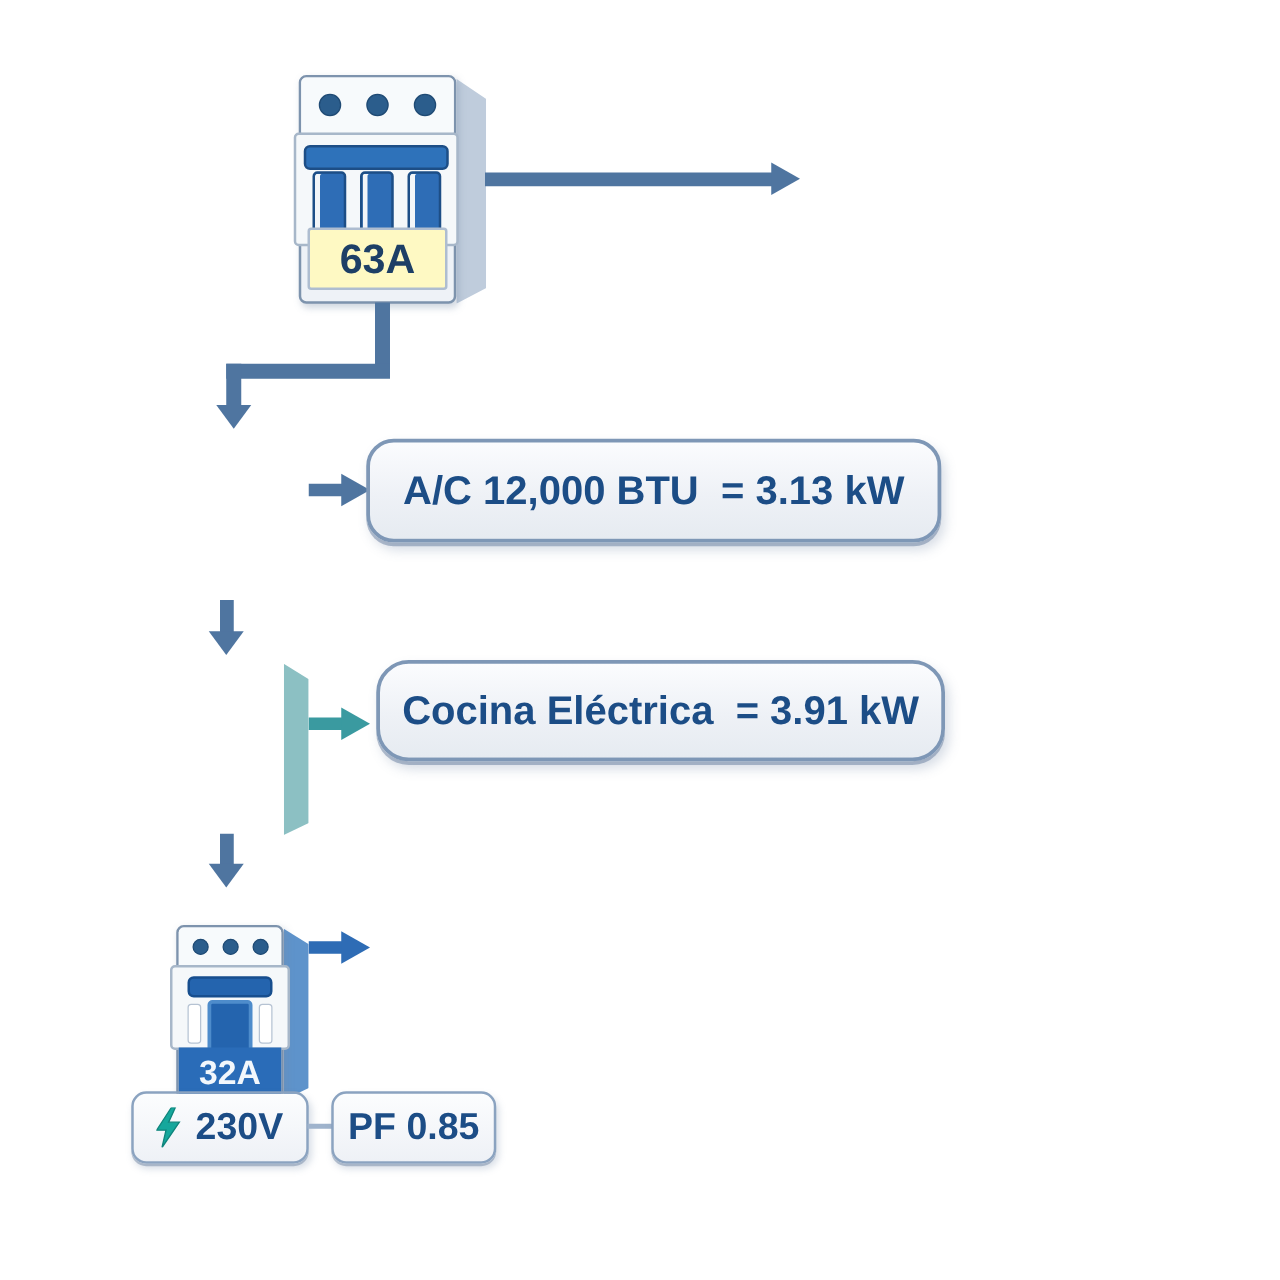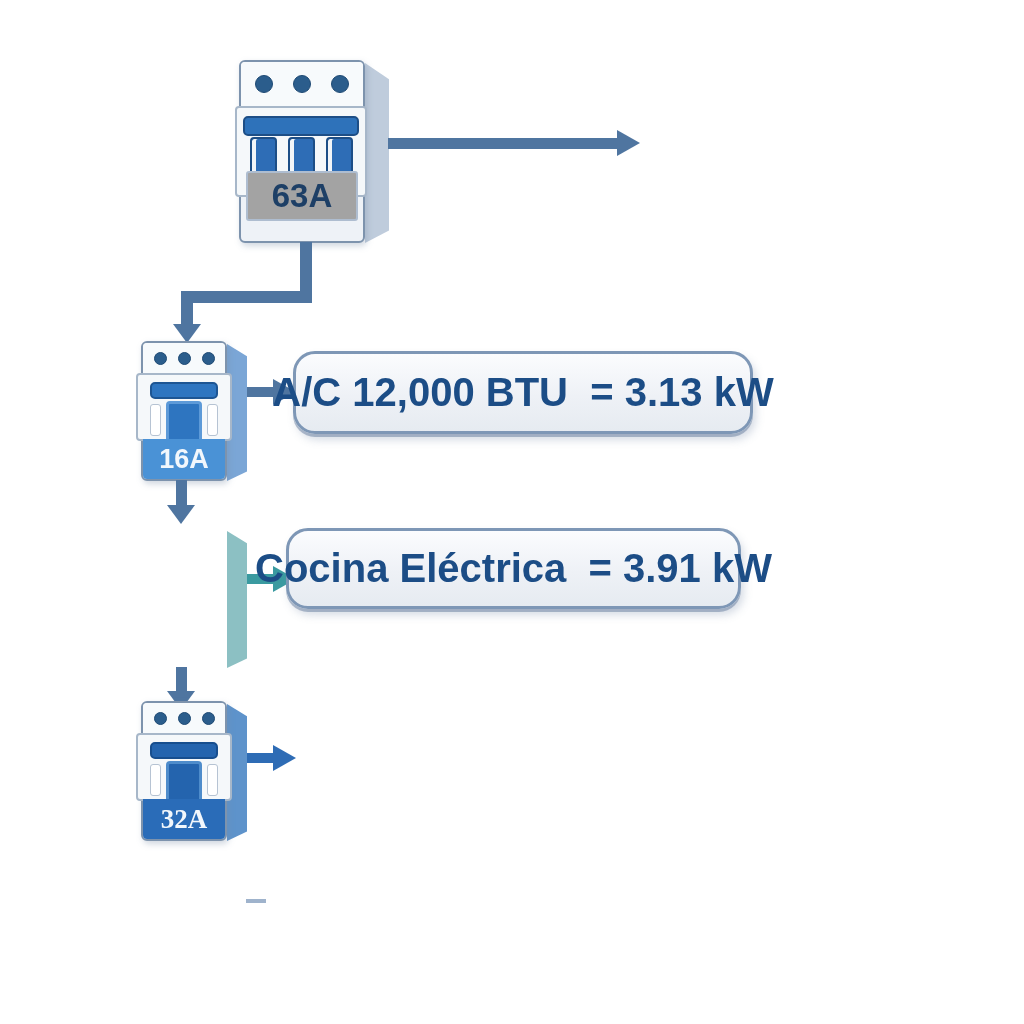--- a/index.html
+++ b/index.html
@@ -10,21 +10,21 @@
   
   .pill{
     position:absolute;box-sizing:border-box;
     background:linear-gradient(180deg,#fbfcfe 0%,#eef1f6 55%,#e6ebf1 100%);
     border:3px solid #7e97b6;border-radius:22px;
     box-shadow:0 3px 0 rgba(90,115,150,.45), 3px 6px 9px rgba(120,140,170,.30);
     display:flex;align-items:center;justify-content:center;
     color:#1c4d86;white-space:pre;
   }
   .pill.total{border-radius:26px;font-size:37px;}
-  .pill.load{font-size:40px;}
+  .pill.load{font-size:32px;}
   
   .badge{
     position:absolute;box-sizing:border-box;
     background:linear-gradient(180deg,#fcfdfe,#eef1f6);
     border:2.5px solid #8ba3c0;border-radius:12px;
     box-shadow:0 2px 0 rgba(90,115,150,.4), 2px 4px 6px rgba(120,140,170,.28);
     display:flex;align-items:center;justify-content:center;gap:9px;
     color:#1c4d86;font-size:30px;white-space:pre;
   }
   
@@ -51,21 +51,21 @@
   .band{position:absolute;left:0;right:0;bottom:0;display:flex;align-items:center;justify-content:center;border-radius:0 0 4px 4px;}
   
   .bk-main .front{left:0;top:0;width:126px;height:183px;}
   .bk-main .side{left:126px;top:3px;width:24px;height:180px;background:#bfccdc;}
   .bk-main .dots{height:44px;gap:20px;}
   .bk-main .dots i{width:16px;height:16px;}
   .bk-main .recess{left:-6px;top:44px;width:132px;height:91px;}
   .bk-main .bar{margin:8px auto 0;width:112px;height:16px;background:#2e72ba;border:2px solid #1d4e86;}
   .levers{display:flex;justify-content:center;gap:11px;margin-top:1px;}
   .levers b{display:block;width:23px;height:48px;background:#2e6db6;border:2.5px solid #1d4e86;border-radius:4px;box-shadow:4px 0 0 #f2f5f8 inset;}
-  .bk-main .band{height:46px;left:5px;right:5px;bottom:20px;background:#a3a3a3;border:2px solid #aebdd0;border-radius:3px;color:#1d3f66;font-size:33px;}
+  .bk-main .band{height:46px;left:5px;right:5px;bottom:9px;background:#fef9c3;border:2px solid #aebdd0;border-radius:3px;color:#1d3f66;font-size:33px;}
   
   .bk-sm .front{left:0;top:0;width:86px;height:140px;}
   .bk-sm .side{left:86px;top:3px;width:20px;height:137px;}
   .bk-sm .dots{height:30px;gap:11px;}
   .bk-sm .dots i{width:11px;height:11px;}
   .bk-sm .recess{left:-7px;top:30px;width:96px;height:68px;}
   .bk-sm .bar{margin:7px auto 0;width:64px;height:13px;}
   .lever-row{display:flex;justify-content:center;align-items:flex-start;gap:5px;margin-top:2px;}
   .lever-row .tab{display:block;width:9px;height:30px;margin-top:3px;background:#ffffff;border:1.5px solid #b6c3d3;border-radius:3px;}
   .lever-row .lever{display:block;width:30px;height:37px;border-radius:4px;}
@@ -112,65 +112,46 @@
 
   <div class="line" style="left:388px;top:138px;width:231px;height:11px;"></div>
   <div class="tri-r" style="left:617px;top:130px;"></div>
 
 
   <div class="line" style="left:300px;top:242px;width:12px;height:56px;"></div>
   <div class="line" style="left:181px;top:291px;width:131px;height:12px;"></div>
   <div class="line" style="left:181px;top:291px;width:12px;height:35px;"></div>
   <div class="tri-d" style="left:173px;top:324px;"></div>
 
-  <div class="breaker bk-sm b-blue" style="left:141px;top:341px;width:108px;height:142px;">
-    <div class="side"></div>
-    <div class="front">
-      <div class="dots">
-          <i></i>
-          <i></i>
-          <i></i>
-        </div>
-      <div class="recess">
-        <div class="bar"></div>
-        <div class="lever-row">
-          <span class="tab"></span>
-            <span class="lever"></span>
-            <span class="tab"></span>
-        </div>
-      </div>
-      <div class="band">16A</div>
-    </div>
-  </div>
 
   <div class="line" style="left:247px;top:387px;width:30px;height:10px;"></div>
   <div class="tri-r" style="left:273px;top:379px;"></div>
 
   <div class="pill load" style="left:293px;top:351px;width:460px;height:83px;">
     <span>A/C 12,000 BTU  = 3.13 kW</span>
   </div>
 
   <div class="line" style="left:176px;top:480px;width:11px;height:28px;"></div>
   <div class="tri-d" style="left:167px;top:505px;"></div>
 
   <div class="breaker bk-sm b-teal" style="left:141px;top:528px;width:108px;height:142px;">
     <div class="side"></div>
   </div>
 
   <div class="line teal" style="left:247px;top:574px;width:30px;height:10px;"></div>
   <div class="tri-r teal" style="left:273px;top:566px;"></div>
 
-  <div class="pill load" style="left:286px;top:528px;width:455px;height:81px;">
+  <div class="pill load" style="left:301px;top:528px;width:455px;height:81px;border-radius:26px;">
     <span>Cocina Eléctrica  = 3.91 kW</span>
   </div>
 
   <div class="line" style="left:176px;top:667px;width:11px;height:27px;"></div>
   <div class="tri-d" style="left:167px;top:691px;"></div>
 
-  <div class="breaker bk-sm b-deep" style="left:141px;top:701px;width:108px;height:142px;font-family:Liberation Serif, serif;">
+  <div class="breaker bk-sm b-deep" style="left:141px;top:740px;width:108px;height:142px;">
     <div class="side"></div>
     <div class="front">
       <div class="dots">
           <i></i>
           <i></i>
           <i></i>
         </div>
       <div class="recess">
         <div class="bar"></div>
         <div class="lever-row">
@@ -180,17 +161,26 @@
         </div>
       </div>
       <div class="band">32A</div>
     </div>
   </div>
 
   <div class="line deep" style="left:247px;top:753px;width:30px;height:10px;"></div>
   <div class="tri-r deep" style="left:273px;top:745px;"></div>
 
 
+  <div class="badge" style="left:105px;top:873px;width:142px;height:58px;">
+    <svg class="bolt-svg" width="22" height="32" viewBox="0 0 20 30">
+      <polygon points="11,0 0,17 7,17 4,30 17,11 9,11 14,0" fill="#16a79c" stroke="#0f857c" stroke-width="1"></polygon>
+    </svg>
+    <span>230V</span>
+  </div>
 
   <div class="line light" style="left:246px;top:899px;width:20px;height:4px;"></div>
 
+  <div class="badge" style="left:265px;top:873px;width:132px;height:58px;">
+    <span>PF 0.85</span>
+  </div>
 
 </div>
 
 </body></html>

